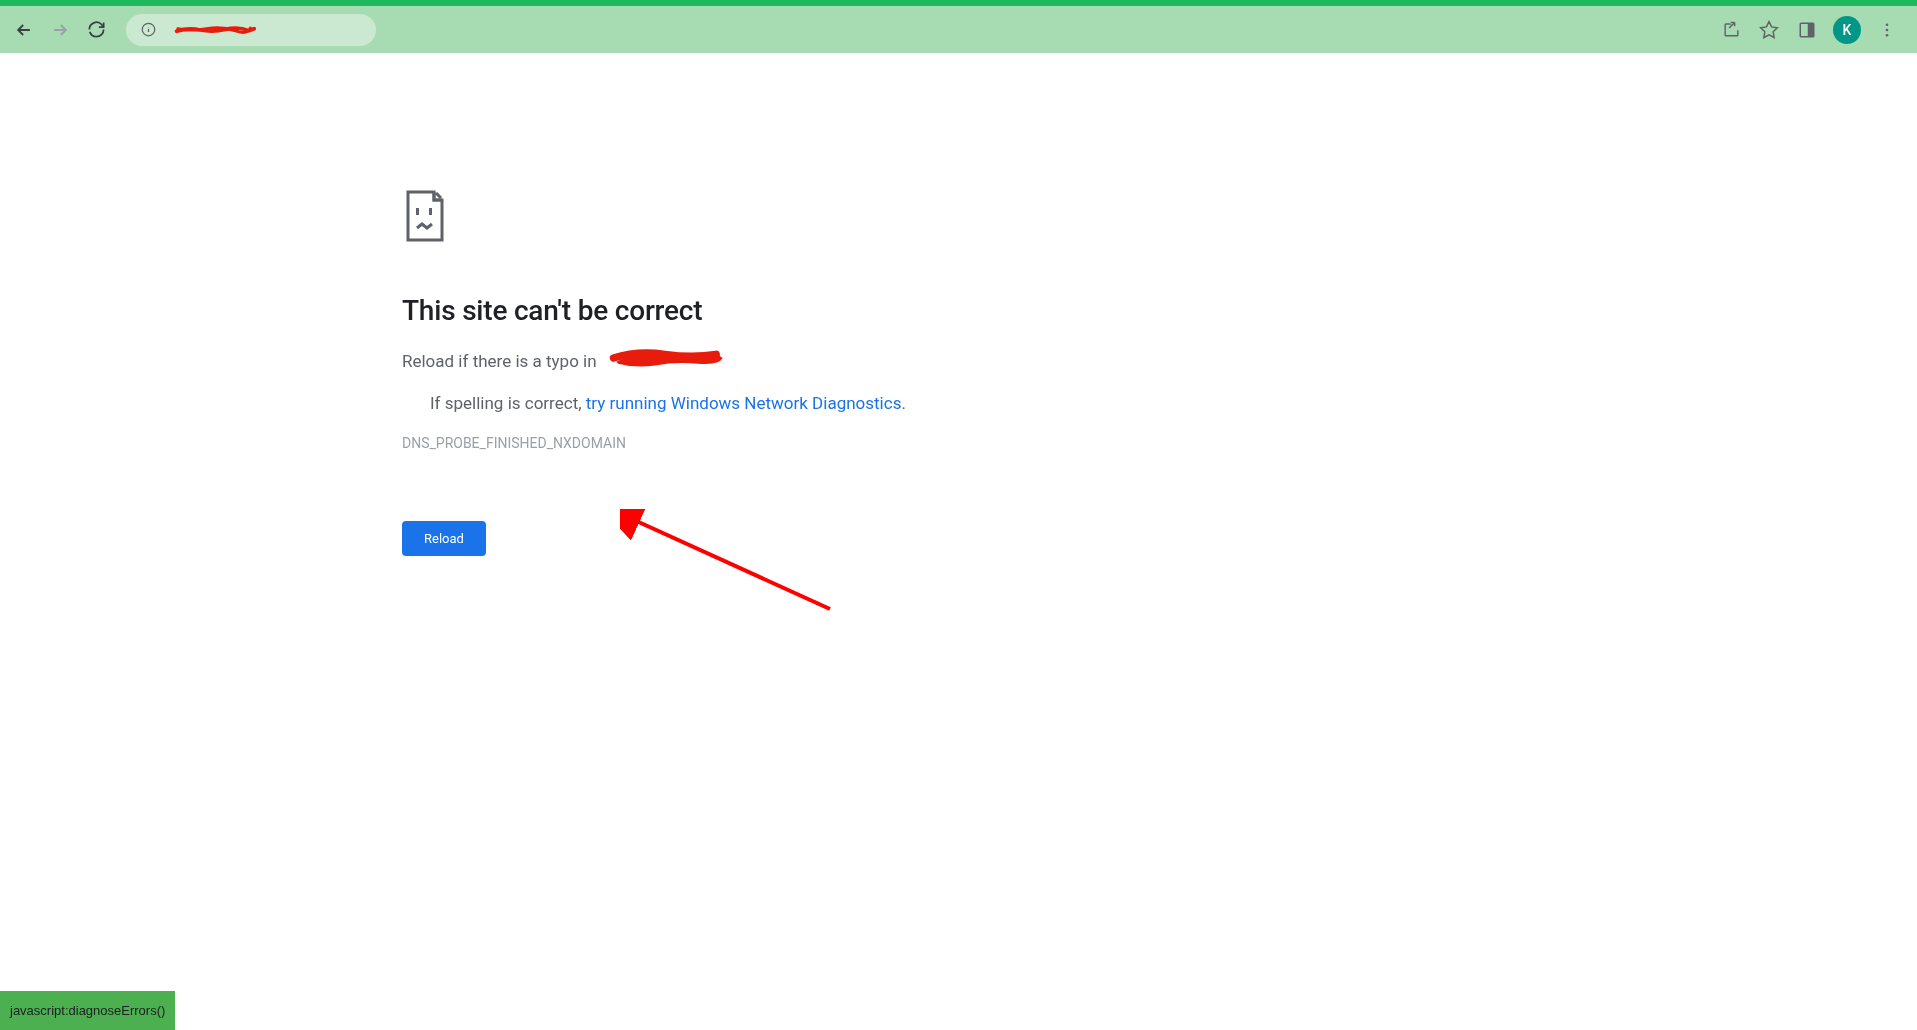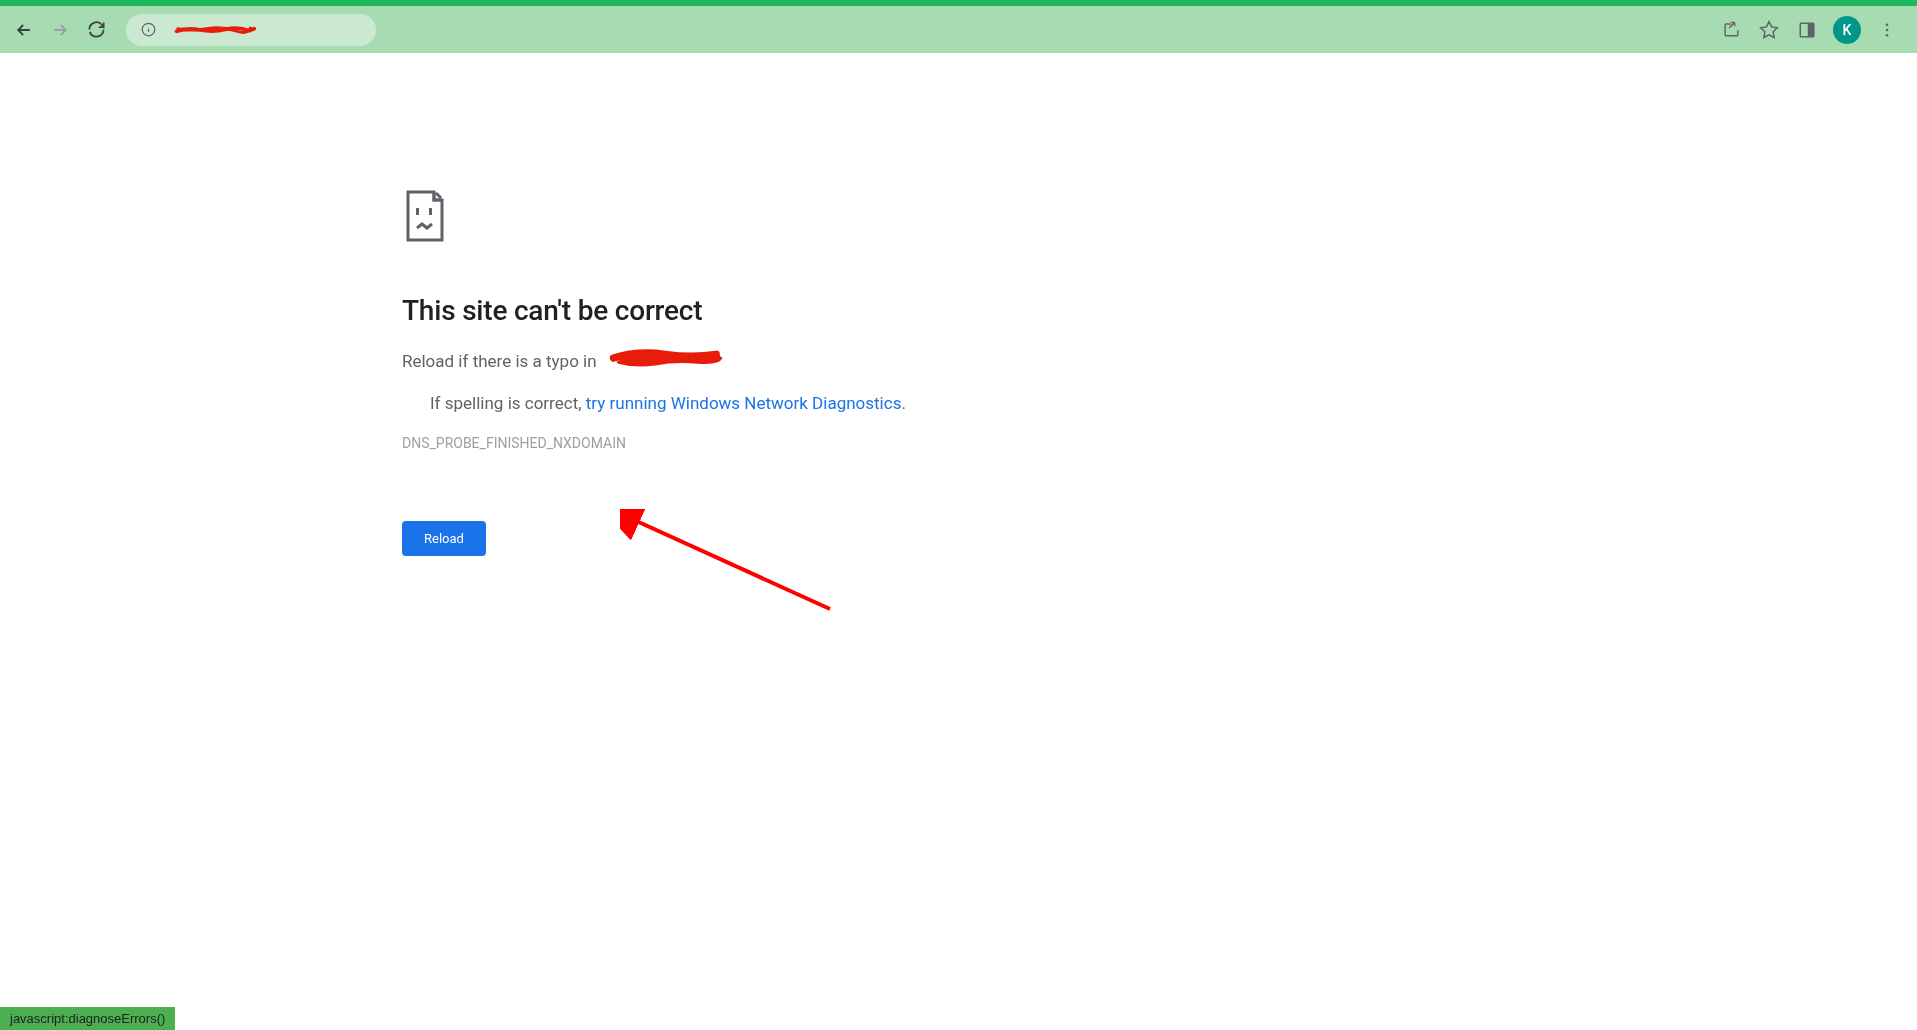--- a/index.html
+++ b/index.html
@@ -178,21 +178,21 @@
       pointer-events: none;
     }
     
     .status-bar {
       position: absolute;
       bottom: 0;
       left: 0;
       background: #4caf50;
       color: #202124;
       font-size: 13px;
-      padding: 4px 10px;
+      padding: 12px 10px;
       font-family: 'Segoe UI', Arial, sans-serif;
     }
   </style>
 </head>
 <body>
 
 <div class="top-bar"></div>
 
 <div class="toolbar">
   <div class="nav-btn">

